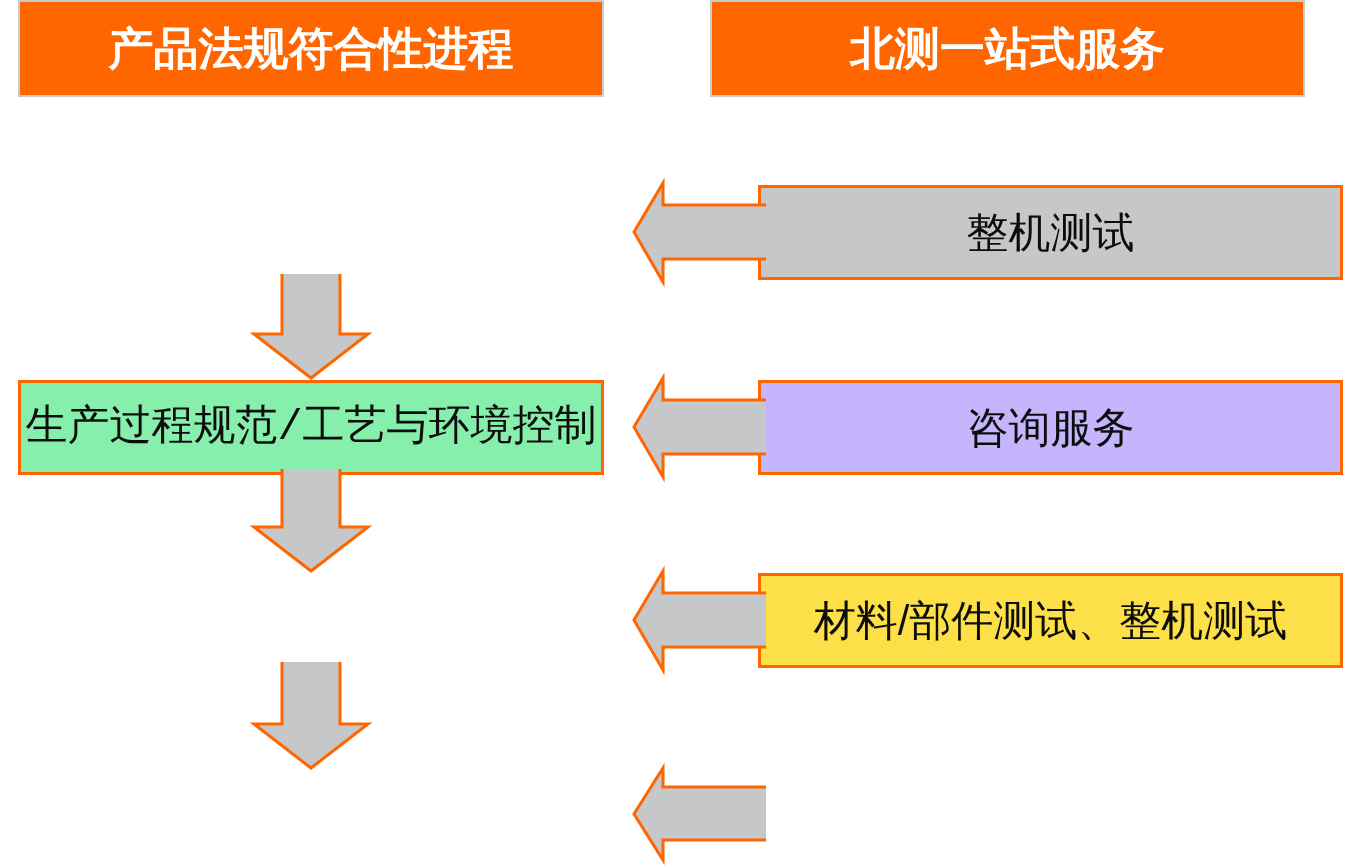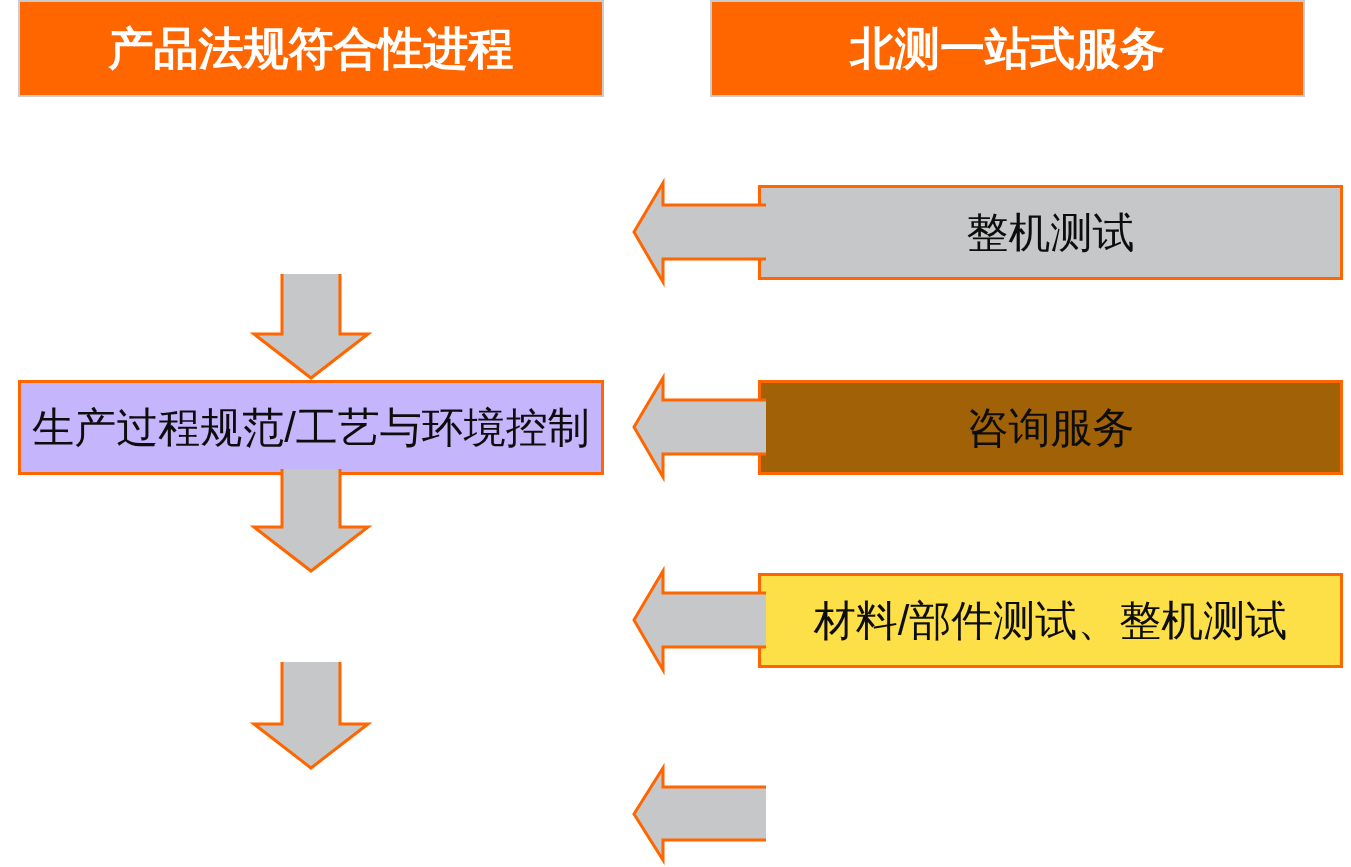--- a/index.html
+++ b/index.html
@@ -67,24 +67,24 @@
   }
 </style>
 </head>
 <body>
 
 <div class="canvas">
 
   <div class="hdr hdr-left" style="background: rgb(255, 102, 0); border-color: rgb(201, 203, 205); color: rgb(255, 255, 255);">产品法规符合性进程</div>
   <div class="hdr hdr-right" style="background: rgb(255, 102, 0); border-color: rgb(201, 203, 205); color: rgb(255, 255, 255);">北测一站式服务</div>
 
-  <div class="box step r2 themed" style="background: #c4b5fd; border-color: rgb(255, 102, 0); color: rgb(13, 13, 13);">生产过程规范/工艺与环境控制</div>
+  <div class="box step r2 themed" style="background: #86efac; border-color: rgb(255, 102, 0); color: rgb(13, 13, 13); font-family: Liberation Mono, monospace;">生产过程规范/工艺与环境控制</div>
 
   <div class="box svc r1 themed" style="background: rgb(198, 199, 200); border-color: rgb(255, 102, 0); color: rgb(13, 13, 13);">整机测试</div>
-  <div class="box svc r2 themed" style="background: #a16207; border-color: rgb(255, 102, 0); color: rgb(13, 13, 13);">咨询服务</div>
+  <div class="box svc r2 themed" style="background: #c4b5fd; border-color: rgb(255, 102, 0); color: rgb(13, 13, 13);">咨询服务</div>
   <div class="box svc r3 themed" style="background: #fde047; border-color: rgb(255, 102, 0); color: rgb(13, 13, 13);">材料/部件测试、整机测试</div>
 
   <svg class="arrow-layer" viewBox="0 0 1351 867" xmlns="http://www.w3.org/2000/svg">
 
     <path class="arrow" d="M 282,274 L 282,334 L 254,334 L 311,378 L 368,334 L 340,334 L 340,274" fill="#c6c7c8" stroke="#ff6600" stroke-width="3" stroke-linejoin="miter"></path>
     <path class="arrow" d="M 282,469 L 282,527 L 254,527 L 311,571 L 368,527 L 340,527 L 340,469" fill="#c6c7c8" stroke="#ff6600" stroke-width="3" stroke-linejoin="miter"></path>
     <path class="arrow" d="M 282,662 L 282,724 L 254,724 L 311,768 L 368,724 L 340,724 L 340,662" fill="#c6c7c8" stroke="#ff6600" stroke-width="3" stroke-linejoin="miter"></path>
 
     <path class="arrow" d="M 766,205 L 663,205 L 663,183 L 634,232 L 663,282 L 663,259 L 766,259" fill="#c6c7c8" stroke="#ff6600" stroke-width="3" stroke-linejoin="miter"></path>
     <path class="arrow" d="M 766,400 L 663,400 L 663,378 L 634,427 L 663,477 L 663,454 L 766,454" fill="#c6c7c8" stroke="#ff6600" stroke-width="3" stroke-linejoin="miter"></path>

